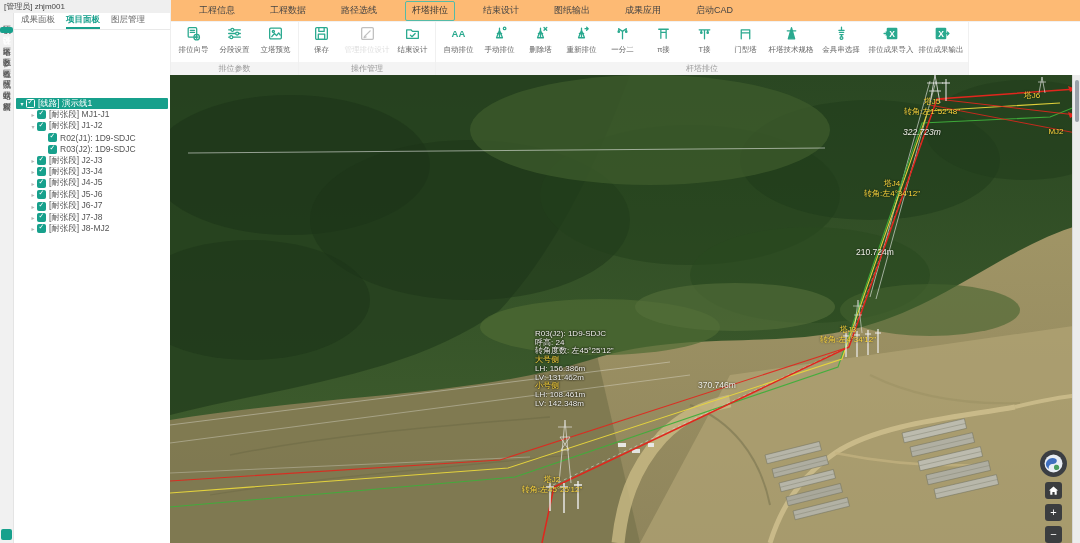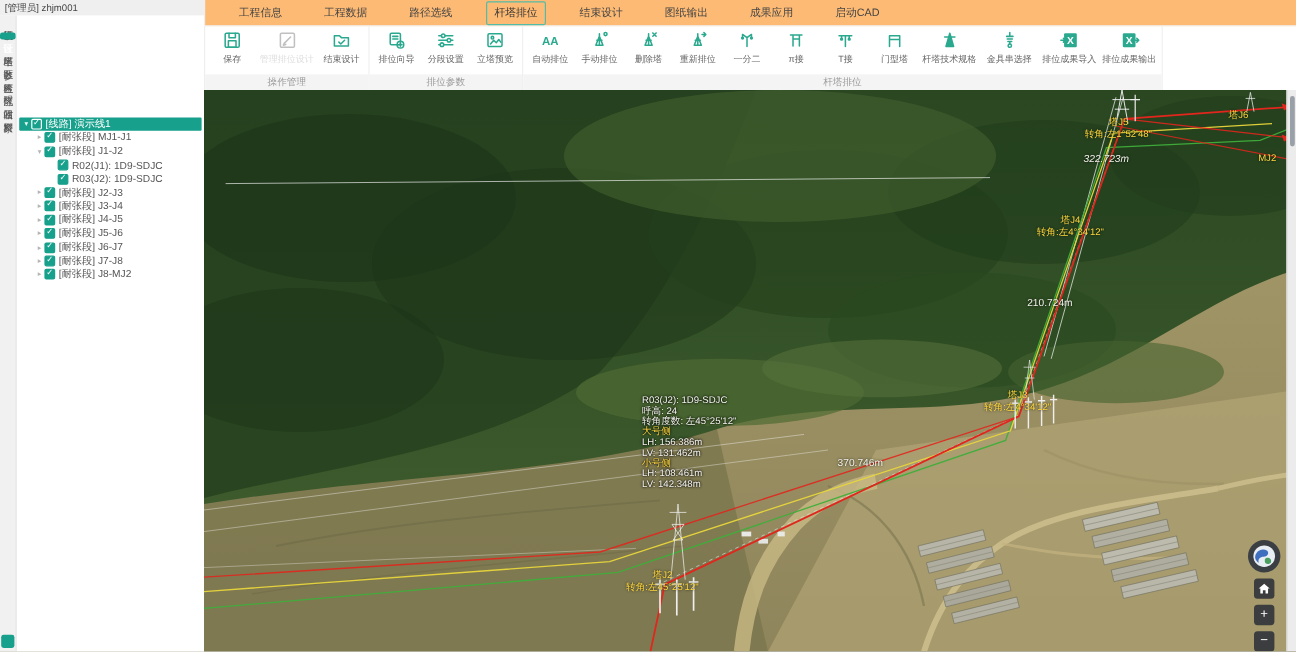--- a/index.html
+++ b/index.html
@@ -93,20 +93,25 @@
       <div class="rail-tab">塔串区</div>
       <div class="rail-tab">参数区</div>
       <div class="rail-tab">检查区</div>
       <div class="rail-tab">流程区</div>
       <div class="rail-tab">回收站</div>
       <div class="rail-tab">厂家资料</div>
     </div>
   <div class="rail-collapse"></div>
 
   <div class="panel">
+    <div class="panel-tabs">
+        <div class="panel-tab">成果面板</div>
+        <div class="panel-tab active">项目面板</div>
+        <div class="panel-tab">图层管理</div>
+      </div>
     <div class="tree">
         <div class="tree-row selected" style="top: 0px; padding-left: 2px;">
           <div class="caret">▾</div>
           <div class="cbx"></div>
           <div>[线路] 演示线1</div>
         </div>
         <div class="tree-row" style="top: 11.4px; padding-left: 13px;">
           <div class="caret">▸</div>
           <div class="cbx"></div>
           <div>[耐张段] MJ1-J1</div>
@@ -172,47 +177,20 @@
       <div class="menu-tab">结束设计</div>
       <div class="menu-tab">图纸输出</div>
       <div class="menu-tab">成果应用</div>
       <div class="menu-tab">启动CAD</div>
     </div>
   <div class="toolbar-row">
       <div class="tgroup">
         <div class="tg-btns">
           <div class="tbtn">
             <div class="ticon"><svg viewBox="0 0 16 16" width="17" height="17" fill="none" stroke="#2aa98f" stroke-width="1.2" stroke-linecap="round" stroke-linejoin="round">
-                <rect x="2.5" y="2.5" width="11" height="11" rx="1"></rect>
-                <path d="M5.5 2.5v3.5h5V2.5"></path>
-                <rect x="5" y="8.5" width="6" height="5"></rect>
-              </svg></div>
-            <div>保存</div>
-          </div>
-          <div class="tbtn wide disabled">
-            <div class="ticon"><svg viewBox="0 0 16 16" width="17" height="17" fill="none" stroke="#2aa98f" stroke-width="1.2" stroke-linecap="round" stroke-linejoin="round">
-                <rect x="2.5" y="2.5" width="11" height="11" rx="1"></rect>
-                <path d="M5.5 10.5l5-5M5.5 10.5l-.7 1.4 1.9-.6"></path>
-              </svg></div>
-            <div>管理排位设计</div>
-          </div>
-          <div class="tbtn">
-            <div class="ticon"><svg viewBox="0 0 16 16" width="17" height="17" fill="none" stroke="#2aa98f" stroke-width="1.2" stroke-linecap="round" stroke-linejoin="round">
-                <path d="M2.5 4.5h4L8 6h5.5v6.5h-11z"></path>
-                <path d="M6 9.5l1.5 1.5 3-3"></path>
-              </svg></div>
-            <div>结束设计</div>
-          </div>
-        </div>
-        <div class="tg-label">操作管理</div>
-      </div>
-      <div class="tgroup">
-        <div class="tg-btns">
-          <div class="tbtn">
-            <div class="ticon"><svg viewBox="0 0 16 16" width="17" height="17" fill="none" stroke="#2aa98f" stroke-width="1.2" stroke-linecap="round" stroke-linejoin="round">
                 <rect x="3" y="2.5" width="8" height="9" rx="1"></rect>
                 <path d="M5 5h4M5 7h4"></path>
                 <circle cx="11" cy="11.5" r="2.6"></circle>
                 <path d="M11 10.2v2.6M9.7 11.5h2.6"></path>
               </svg></div>
             <div>排位向导</div>
           </div>
           <div class="tbtn">
             <div class="ticon"><svg viewBox="0 0 16 16" width="17" height="17" fill="none" stroke="#2aa98f" stroke-width="1.2" stroke-linecap="round" stroke-linejoin="round">
                 <path d="M2.5 4.5h11M2.5 8h11M2.5 11.5h11"></path>
@@ -225,20 +203,47 @@
           <div class="tbtn">
             <div class="ticon"><svg viewBox="0 0 16 16" width="17" height="17" fill="none" stroke="#2aa98f" stroke-width="1.2" stroke-linecap="round" stroke-linejoin="round">
                 <rect x="2.5" y="3" width="11" height="10" rx="1"></rect>
                 <path d="M4.5 11l2.5-3 2 2 2-2.5 1.5 2"></path>
                 <circle cx="6" cy="6" r="1"></circle>
               </svg></div>
             <div>立塔预览</div>
           </div>
         </div>
         <div class="tg-label">排位参数</div>
+      </div>
+      <div class="tgroup">
+        <div class="tg-btns">
+          <div class="tbtn">
+            <div class="ticon"><svg viewBox="0 0 16 16" width="17" height="17" fill="none" stroke="#2aa98f" stroke-width="1.2" stroke-linecap="round" stroke-linejoin="round">
+                <rect x="2.5" y="2.5" width="11" height="11" rx="1"></rect>
+                <path d="M5.5 2.5v3.5h5V2.5"></path>
+                <rect x="5" y="8.5" width="6" height="5"></rect>
+              </svg></div>
+            <div>保存</div>
+          </div>
+          <div class="tbtn wide disabled">
+            <div class="ticon"><svg viewBox="0 0 16 16" width="17" height="17" fill="none" stroke="#2aa98f" stroke-width="1.2" stroke-linecap="round" stroke-linejoin="round">
+                <rect x="2.5" y="2.5" width="11" height="11" rx="1"></rect>
+                <path d="M5.5 10.5l5-5M5.5 10.5l-.7 1.4 1.9-.6"></path>
+              </svg></div>
+            <div>管理排位设计</div>
+          </div>
+          <div class="tbtn">
+            <div class="ticon"><svg viewBox="0 0 16 16" width="17" height="17" fill="none" stroke="#2aa98f" stroke-width="1.2" stroke-linecap="round" stroke-linejoin="round">
+                <path d="M2.5 4.5h4L8 6h5.5v6.5h-11z"></path>
+                <path d="M6 9.5l1.5 1.5 3-3"></path>
+              </svg></div>
+            <div>结束设计</div>
+          </div>
+        </div>
+        <div class="tg-label">操作管理</div>
       </div>
       <div class="tgroup">
         <div class="tg-btns">
           <div class="tbtn">
             <div class="ticon"><svg viewBox="0 0 16 16" width="17" height="17" fill="none" stroke="#2aa98f" stroke-width="1.2" stroke-linecap="round" stroke-linejoin="round">
                 <text x="8" y="11.5" font-size="9" text-anchor="middle" fill="#2aa98f" stroke="none" font-weight="bold">AA</text>
               </svg></div>
             <div>自动排位</div>
           </div>
           <div class="tbtn">

